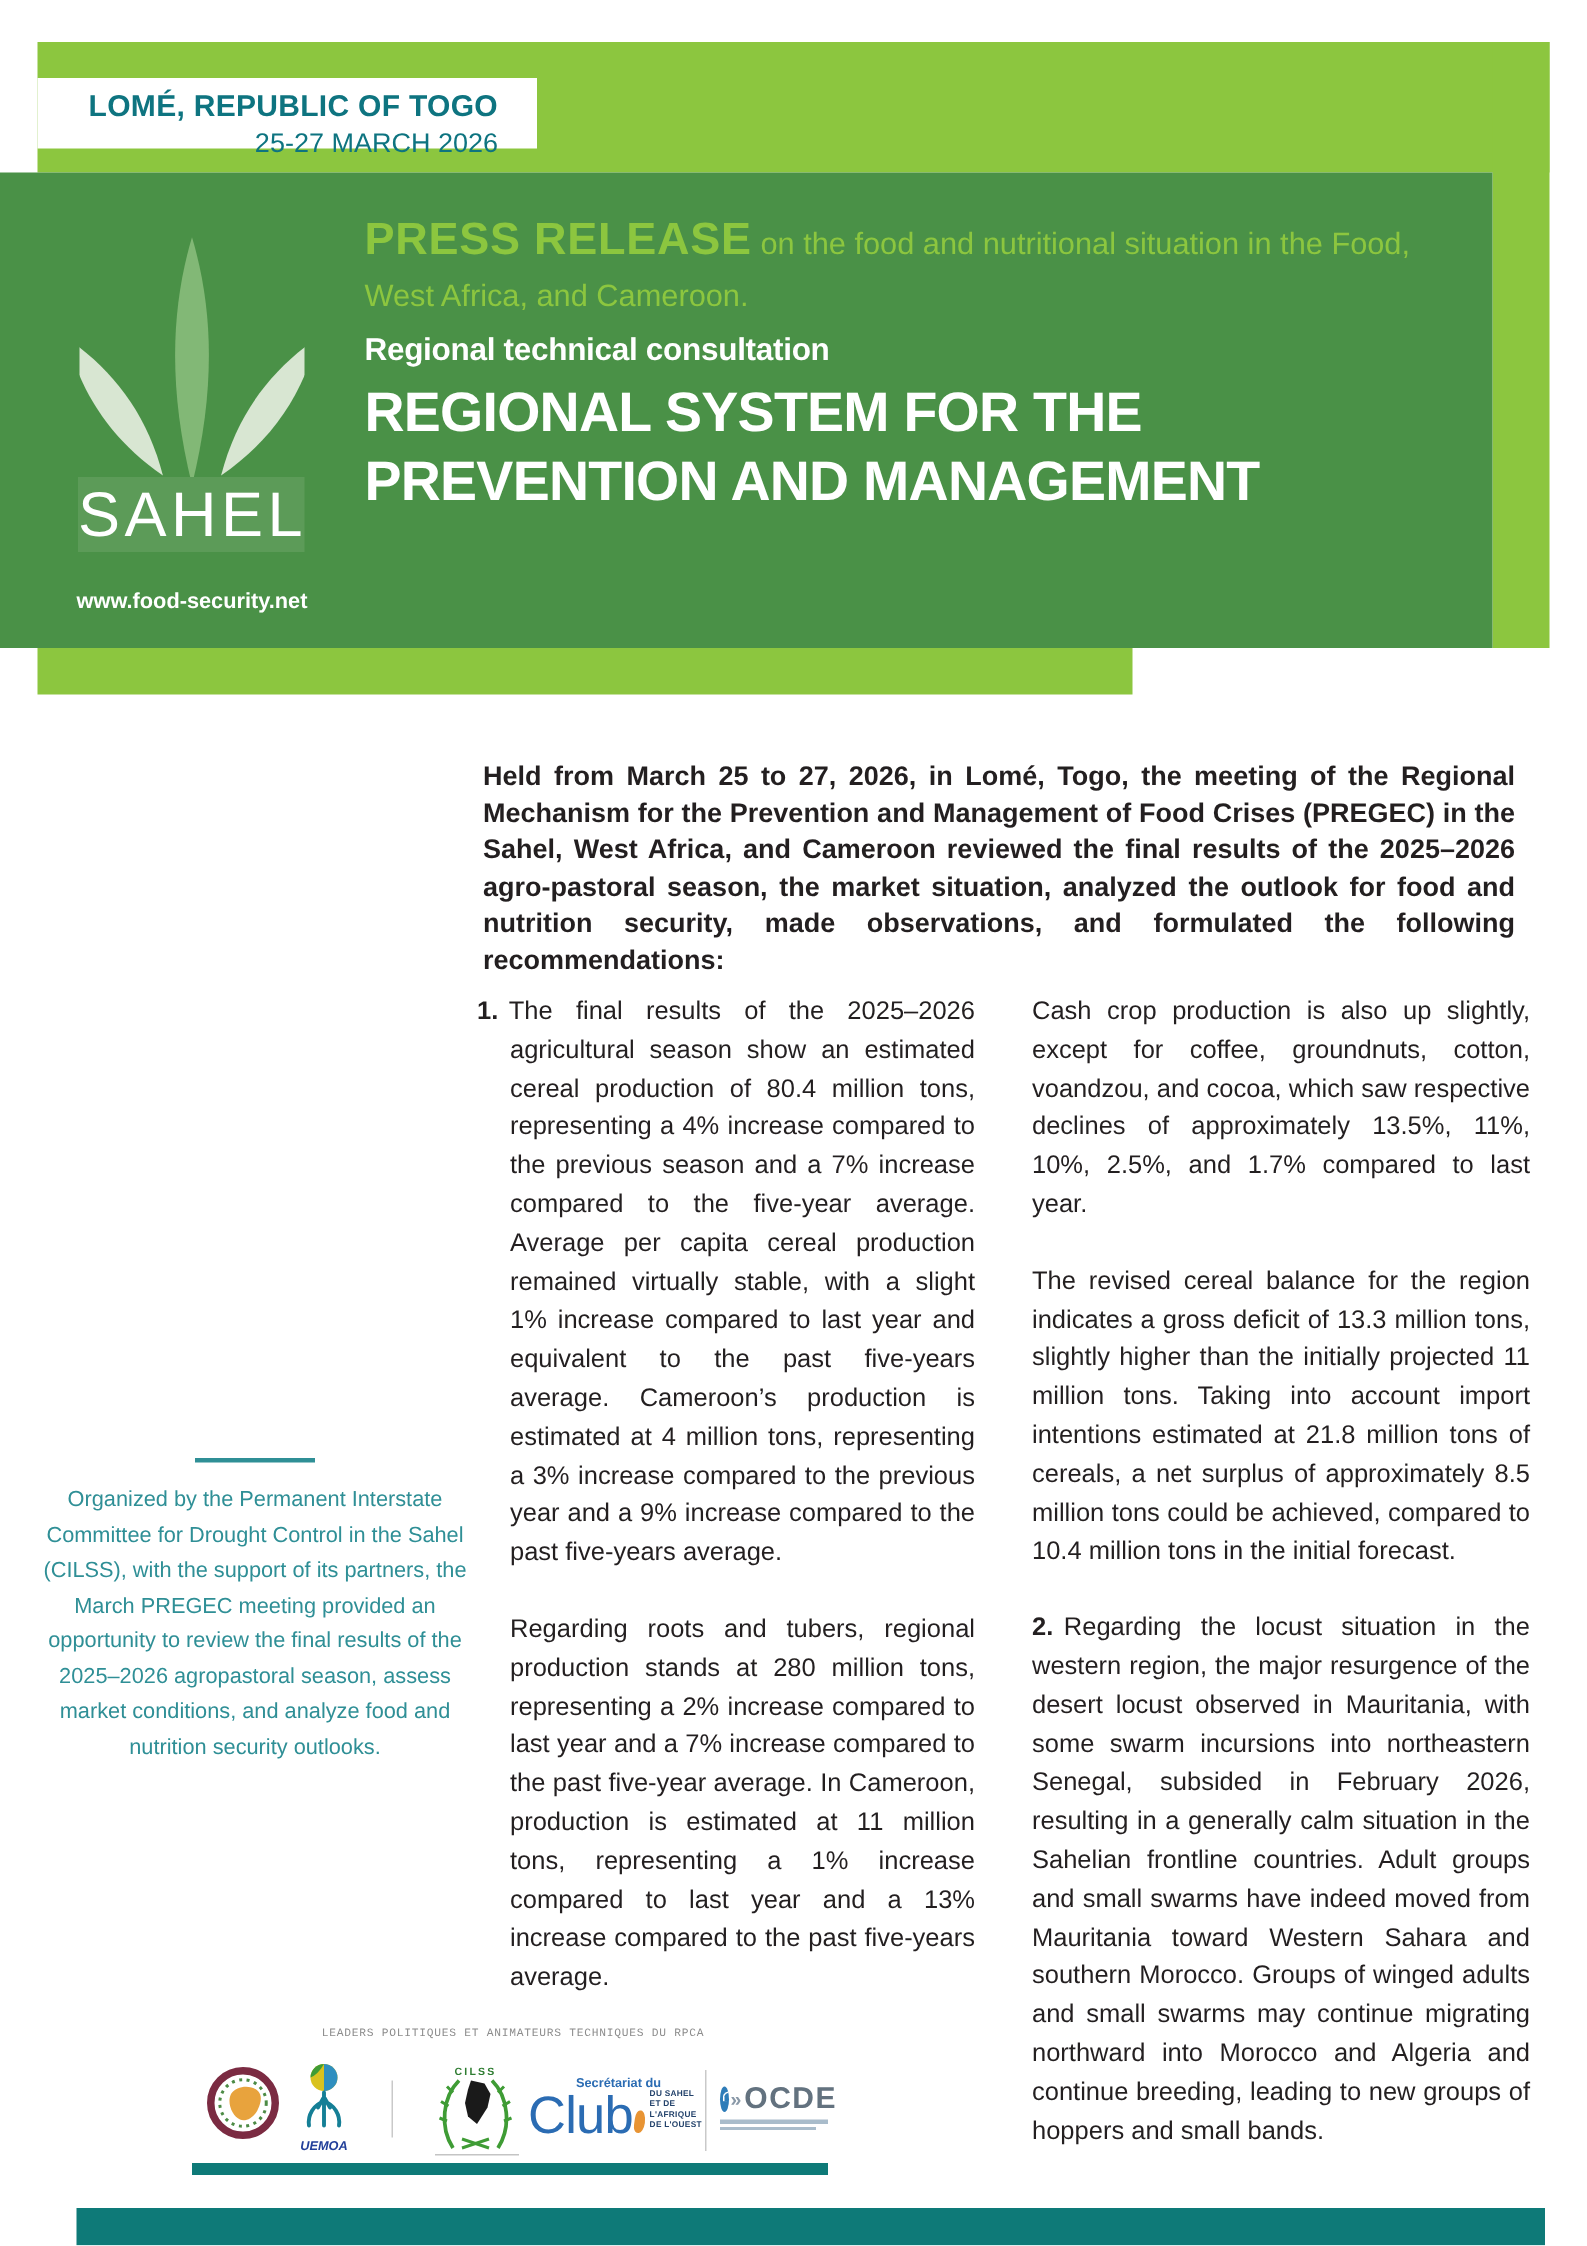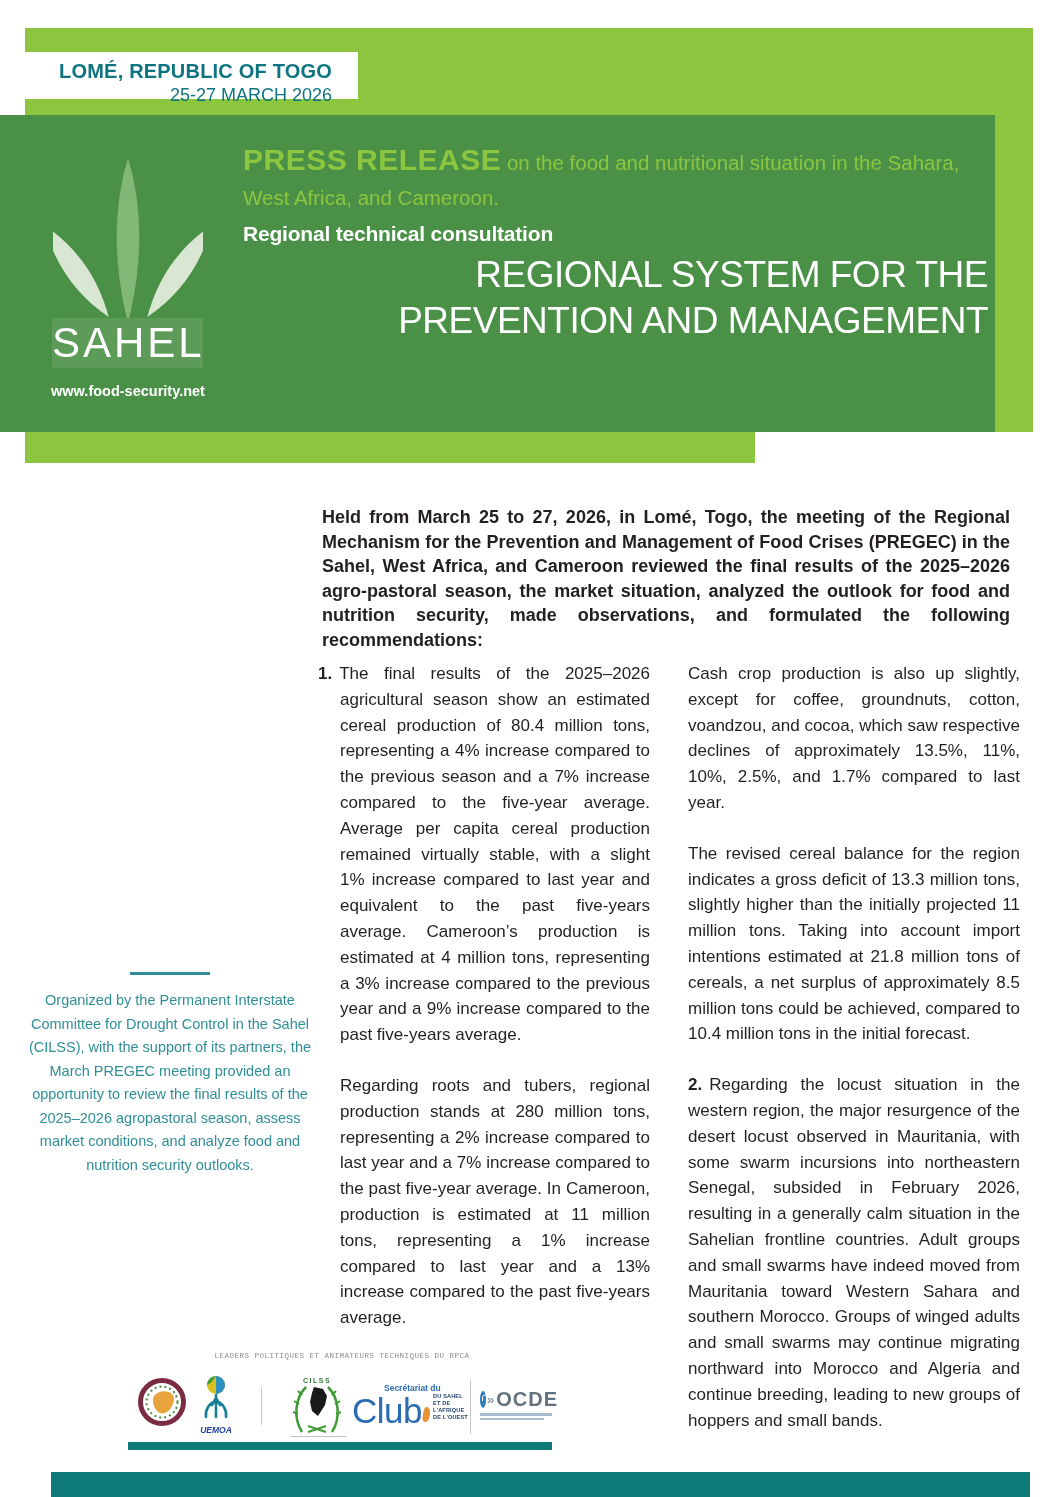--- a/index.html
+++ b/index.html
@@ -27,29 +27,29 @@
   .lome-line1{color:var(--teal);font-weight:bold;font-size:20px;line-height:24px;letter-spacing:.2px;}
   .lome-line2{color:var(--teal);font-size:18px;line-height:24px;}
   
   .banner{position:absolute;left:0;top:115px;width:995px;height:317px;background:var(--dark-green);}
   .leaves{position:absolute;left:53px;top:22px;}
   .rpca-band{
     position:absolute;left:52px;top:203px;width:151px;height:50px;background:var(--band-green);
     color:#fff;font-size:42px;line-height:49px;text-align:center;letter-spacing:3px;font-weight:400;
   }
   .site{
-    position:absolute;left:28px;top:268px;width:200px;text-align:center;
+    position:absolute;left:28px;top:278px;width:200px;text-align:center;
     color:#fff;font-weight:bold;font-size:14.5px;
   }
   .banner-text{position:absolute;left:243px;top:28px;width:745px;color:#fff;}
   .pr-big{color:var(--light-green);font-size:30px;font-weight:bold;letter-spacing:.5px;}
   .pr-small{color:var(--light-green);font-size:20.5px;}
   .pr-line2{color:var(--light-green);font-size:20.5px;margin-top:9px;}
   .subtitle{font-size:21px;font-weight:bold;margin-top:12px;letter-spacing:-.2px;}
-  .title{font-size:37px;font-weight:normal;line-height:46px;letter-spacing:-.5px;margin-top:6px;text-align:right;}
+  .title{font-size:37px;font-weight:bold;line-height:46px;letter-spacing:-.5px;margin-top:6px;}
   .sub-strip{position:absolute;left:25px;top:432px;width:730px;height:31px;background:var(--light-green);}
   
   .intro{
     position:absolute;left:322px;top:487px;width:688px;
     font-size:18px;font-weight:bold;line-height:24.5px;text-align:justify;
   }
   .col{position:absolute;top:661px;width:332px;}
   .col-left{left:318px;}
   .col-right{left:688px;}
   .para{font-size:17px;line-height:25.8px;text-align:justify;margin:0 0 25px 0;}
@@ -103,21 +103,21 @@
     <svg class="leaves" width="150" height="195" viewBox="0 0 150 195">
       <path d="M0,-90 C13,-55 15,-18 0,22 C-15,-18 -13,-55 0,-90" transform="translate(43,162) rotate(-35)" fill="#D8E6D2"></path>
       <path d="M0,-90 C13,-55 15,-18 0,22 C-15,-18 -13,-55 0,-90" transform="translate(107,162) rotate(35)" fill="#D8E6D2"></path>
       <path d="M0,-105 C14,-65 16,-20 0,35 C-16,-20 -14,-65 0,-105" transform="translate(75,145) scale(1,1.18)" fill="#82B876"></path>
     </svg>
     <div class="rpca-band">SAHEL</div>
     <div class="site">www.food-security.net</div>
 
     <div class="banner-text">
       <div>
-        <span class="pr-big">PRESS RELEASE</span><span class="pr-small"> on the food and nutritional situation in the Sahara,</span>
+        <span class="pr-big">PRESS RELEASE</span><span class="pr-small"> on the food and nutritional situation in the Food,</span>
       </div>
       <div class="pr-line2">West Africa, and Cameroon.</div>
       <div class="subtitle">Regional technical consultation</div>
       <div class="title">
         <div>REGIONAL SYSTEM FOR THE</div>
         <div>PREVENTION AND MANAGEMENT</div>
       </div>
     </div>
   </div>
 

